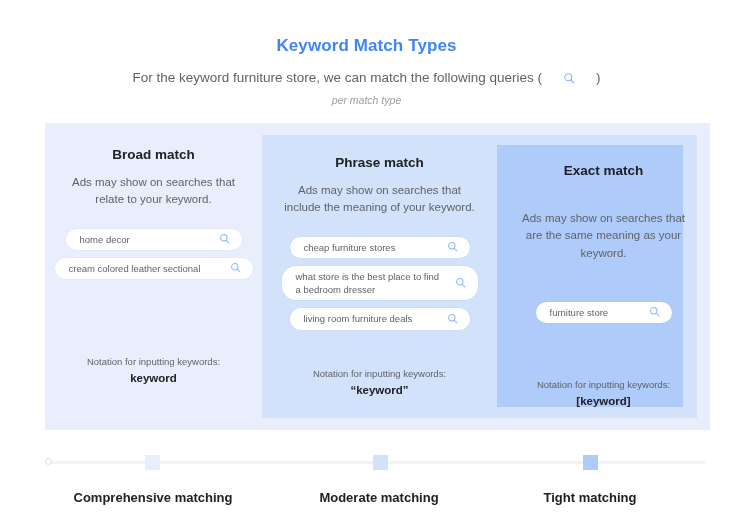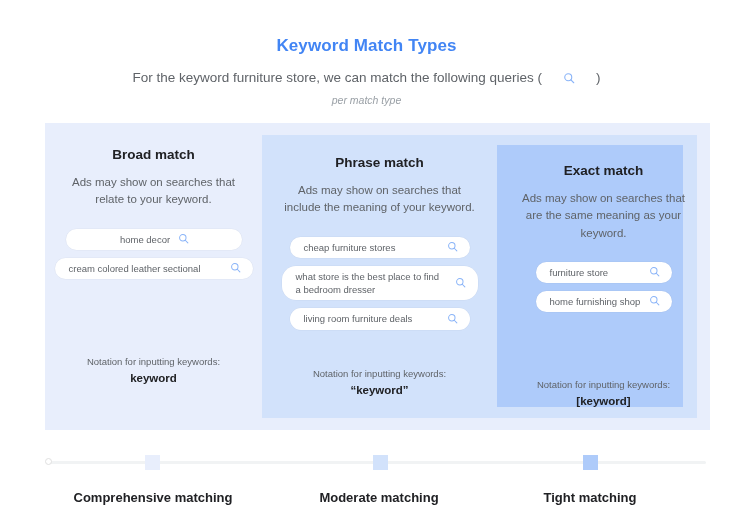--- a/index.html
+++ b/index.html
@@ -86,21 +86,21 @@
     display: flex;
   }
   .col {
     position: relative;
     display: flex;
     flex-direction: column;
     align-items: center;
   }
   .col-broad  { width: 217px; padding-top: 24px; }
   .col-phrase { width: 235px; padding-top: 32px; }
-  .col-exact  { width: 213px; padding-top: 40px; }
+  .col-exact  { width: 213px; padding-top: 40px; gap: 20px; }
 
   .col-title {
     font-size: 13.5px;
     font-weight: bold;
     color: #202124;
     margin: 0 0 12px 0;
   }
   .col-desc {
     font-size: 11.5px;
     line-height: 1.5;
@@ -127,21 +127,21 @@
     padding: 0 12px 0 14px;
     min-height: 21px;
     box-sizing: border-box;
     font-size: 9.5px;
     color: #5f6368;
     box-shadow: 0 0 0 0.5px rgba(0,0,0,0.04);
   }
   .pill-text { line-height: 1.4; padding: 4px 0; }
   .pill.two-line { border-radius: 14px; align-items: center; }
 
-  .pill-w-broad1  { width: 176px; justify-content: center; }
+  .pill-w-broad1  { width: 176px; }
   .pill-w-broad2  { width: 198px; }
   .pill-w-phrase1 { width: 180px; }
   .pill-w-phrase2 { width: 180px; }
   .pill-w-phrase3 { width: 196px; }
   .pill-w-exact1  { width: 136px; }
   .pill-w-exact2  { width: 136px; }
 
   .search-ico { flex: 0 0 auto; margin-left: 8px; display: block; }
 
   .notation {
@@ -314,29 +314,20 @@
     <div class="pills">
       <div class="pill pill-w-exact1">
         <span class="pill-text">furniture store</span>
         <span class="search-ico">
           <svg width="11" height="11" viewBox="0 0 24 24" fill="none" stroke="#8ab4f8" stroke-width="2.2" stroke-linecap="round">
             <circle cx="10.5" cy="10.5" r="7"></circle>
               <line x1="15.8" y1="15.8" x2="21.5" y2="21.5"></line>
           </svg>
         </span>
       </div>
-      <div class="pill pill-w-exact2">
-        <span class="pill-text">home furnishing shop</span>
-        <span class="search-ico">
-          <svg width="11" height="11" viewBox="0 0 24 24" fill="none" stroke="#8ab4f8" stroke-width="2.2" stroke-linecap="round">
-            <circle cx="10.5" cy="10.5" r="7"></circle>
-              <line x1="15.8" y1="15.8" x2="21.5" y2="21.5"></line>
-          </svg>
-        </span>
-      </div>
     </div>
     <div class="notation notation-exact">
       <div class="notation-label">Notation for inputting keywords:</div>
       <div class="notation-value">[keyword]</div>
     </div>
   </div>
 
 </div>
 
 <div class="timeline">

